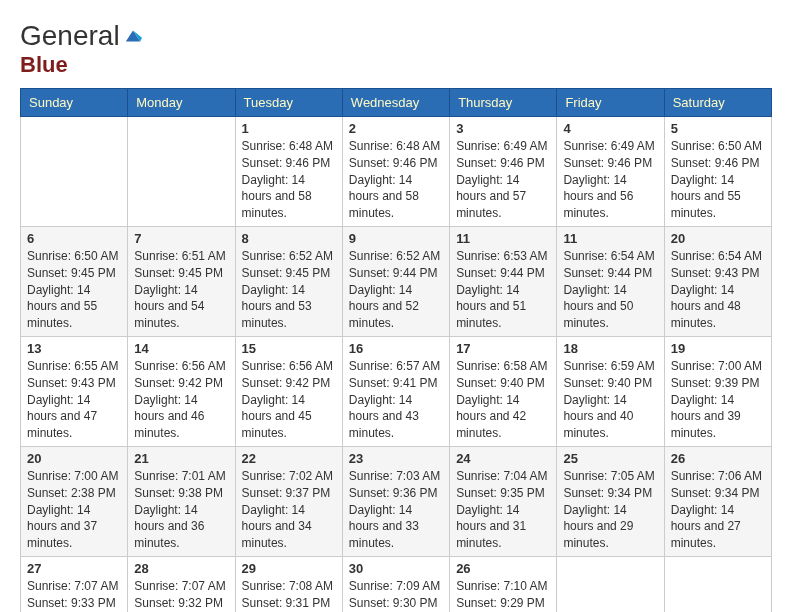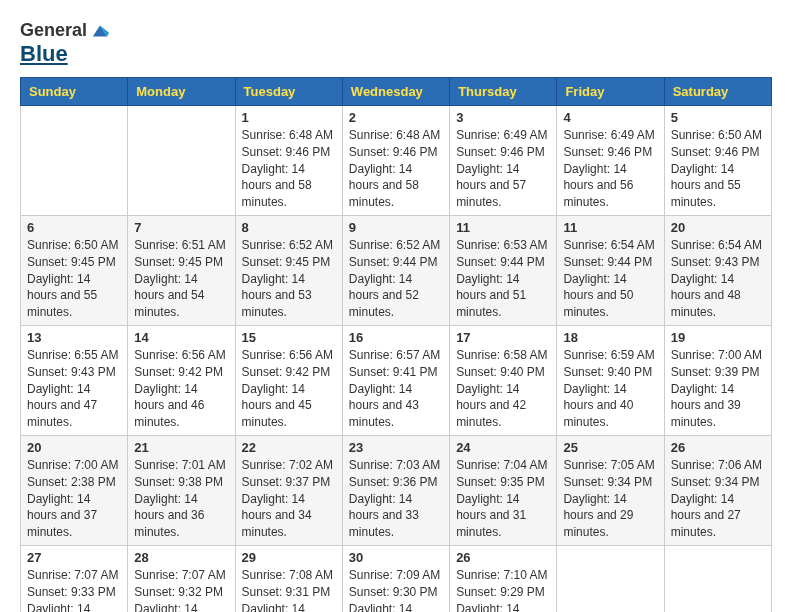--- a/index.html
+++ b/index.html
@@ -20,29 +20,28 @@
       display: flex;
       flex-direction: column;
       align-items: flex-start;
     }
     .logo-text {
       display: flex;
       align-items: center;
       gap: 2px;
     }
     .logo-general {
-      font-size: 18px;
-      font-weight: bold;
+      font-size: 28px;
+      font-weight: normal;
       color: #333;
     }
     .logo-blue {
       font-size: 22px;
       font-weight: bold;
-      color: #0c4a6e;
-      text-decoration: underline;
+      color: #7f1d1d;
     }
     .logo-icon {
       width: 18px;
       height: 18px;
       margin-left: 2px;
     }
     .title-section {
       text-align: right;
     }
     .month-title {
@@ -56,25 +55,25 @@
       color: #333;
       font-weight: bold;
     }
     .calendar {
       width: 100%;
       border-collapse: collapse;
       border: 1px solid #ccc;
     }
     .calendar th {
       background-color: #2a6db5;
-      color: #fde047;
+      color: #fef9c3;
       text-align: left;
       padding: 6px 8px;
       font-size: 13px;
-      font-weight: bold;
+      font-weight: normal;
       border: 1px solid #1a5090;
       margin-top: 28px;
     }
     .calendar td {
       vertical-align: top;
       border: 1px solid #ccc;
       padding: 4px 6px;
       width: 107px;
       min-height: 80px;
       font-size: 10.5px;

